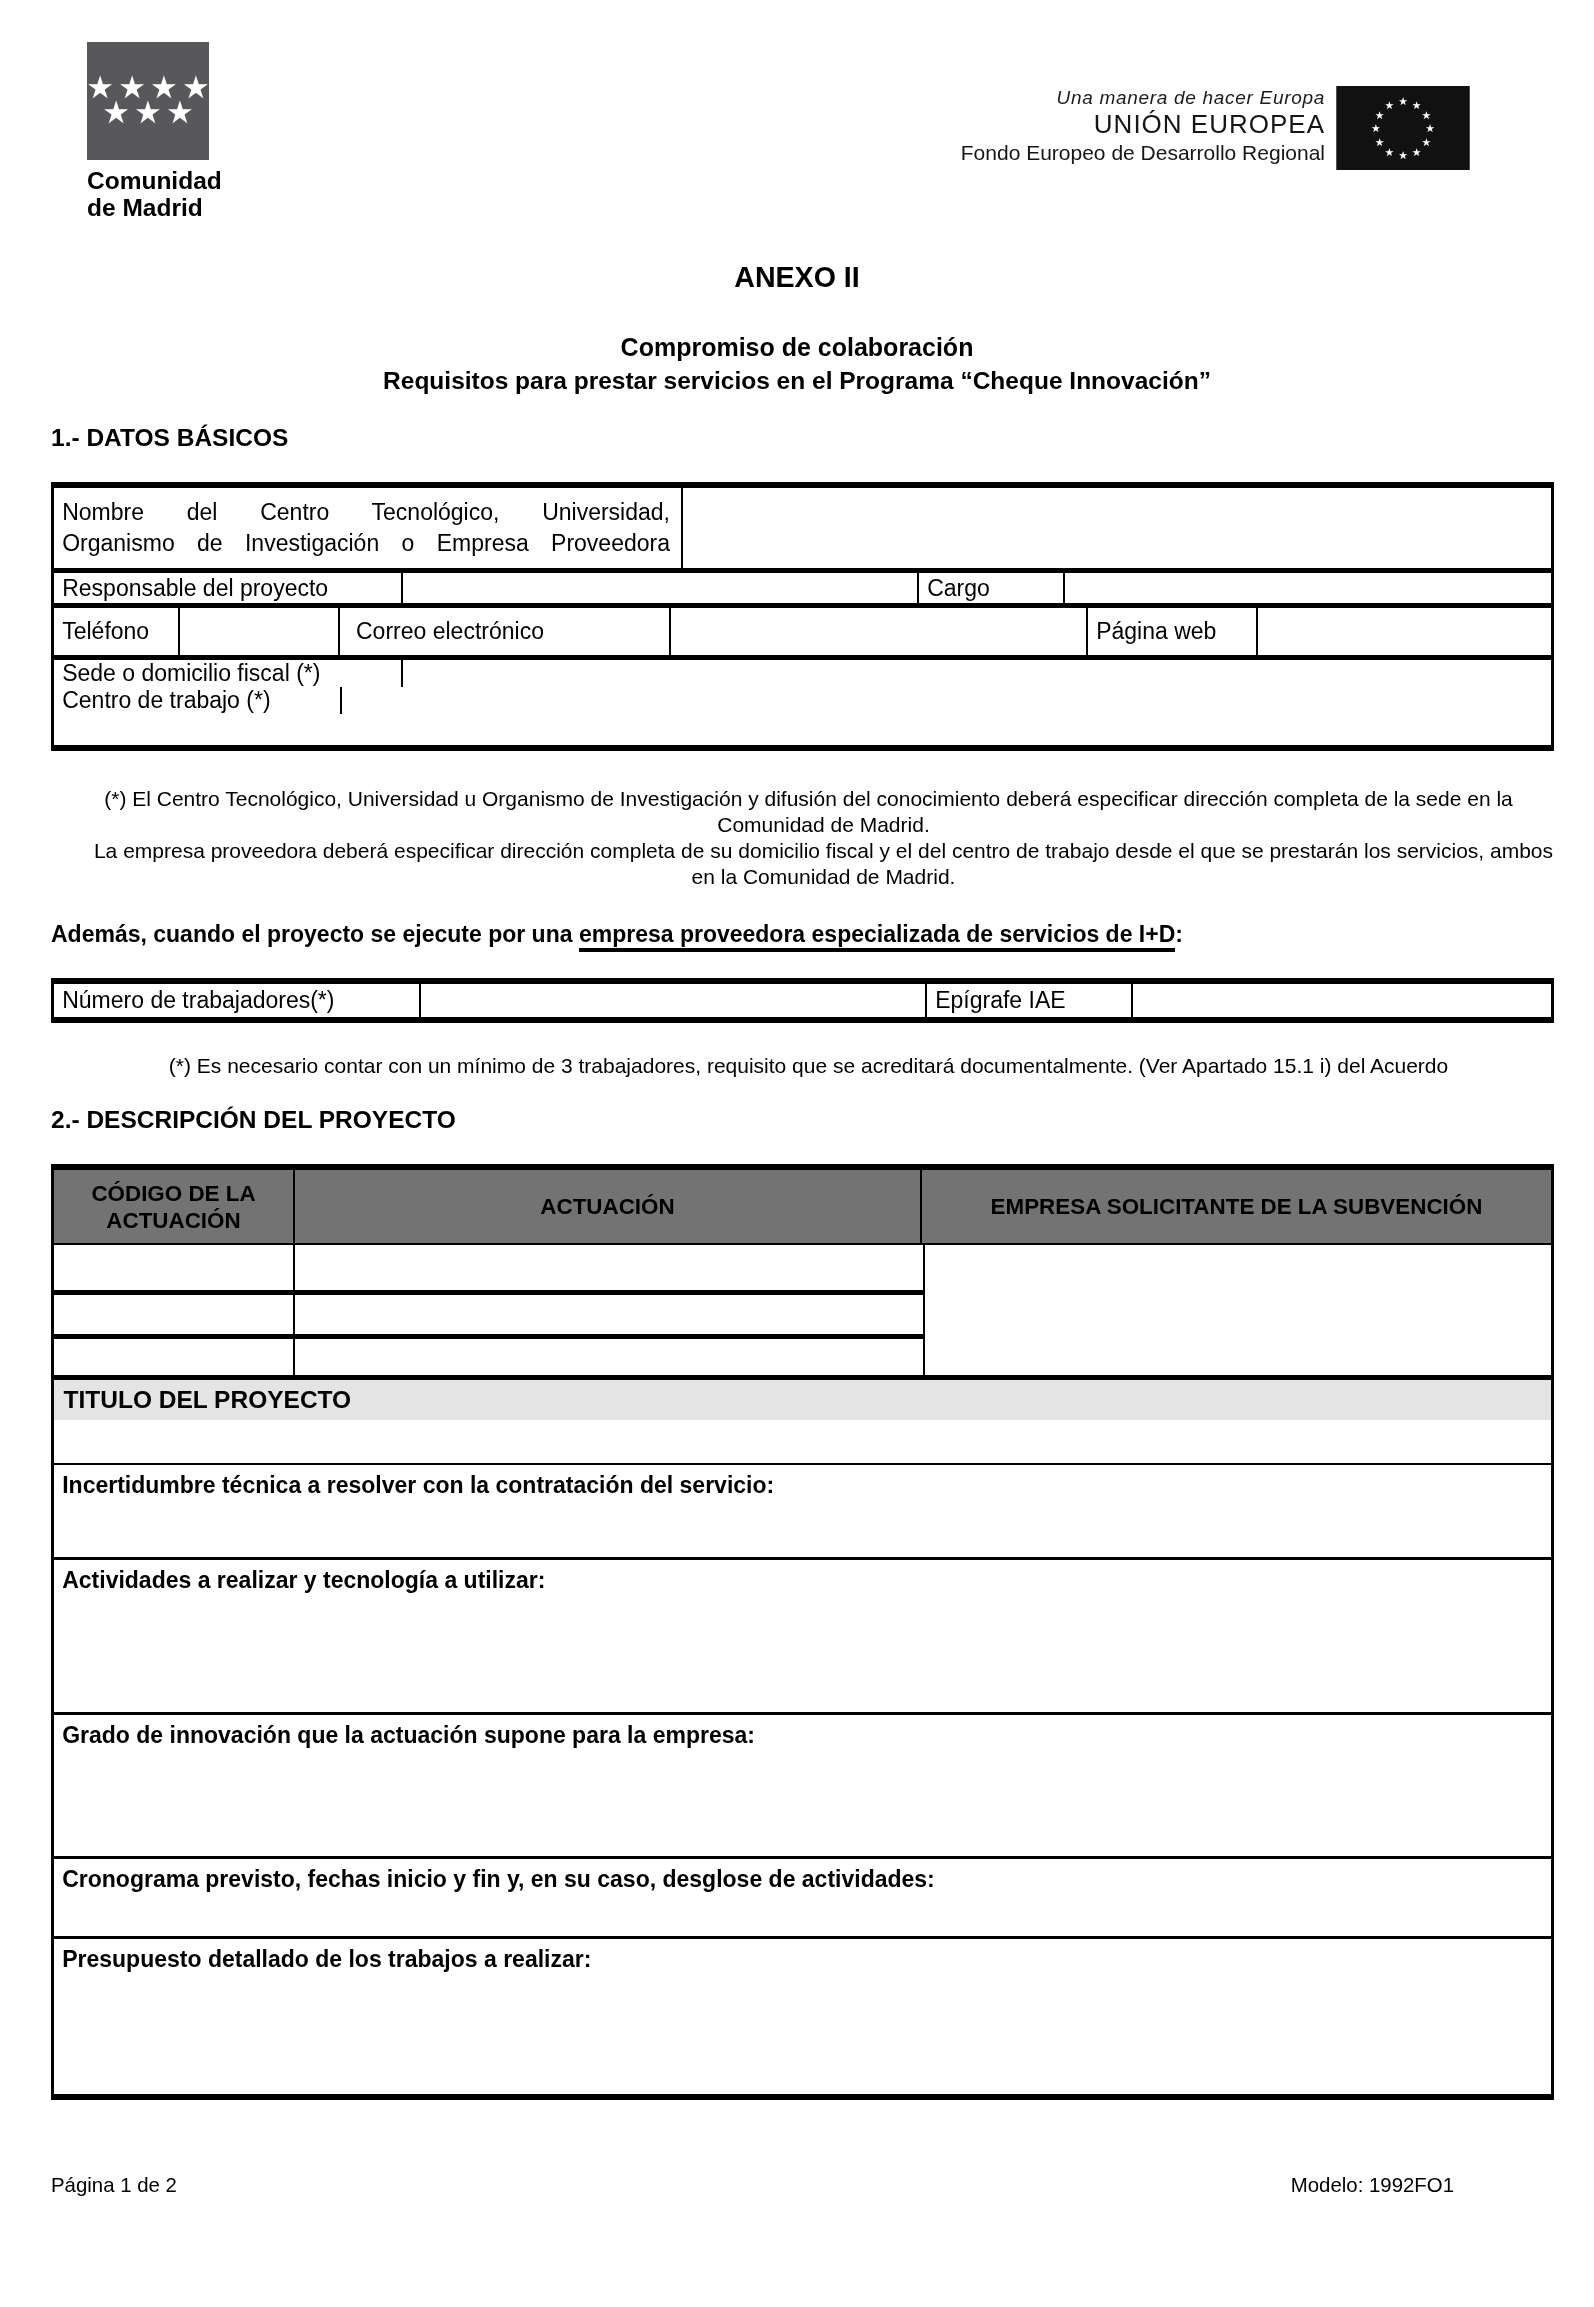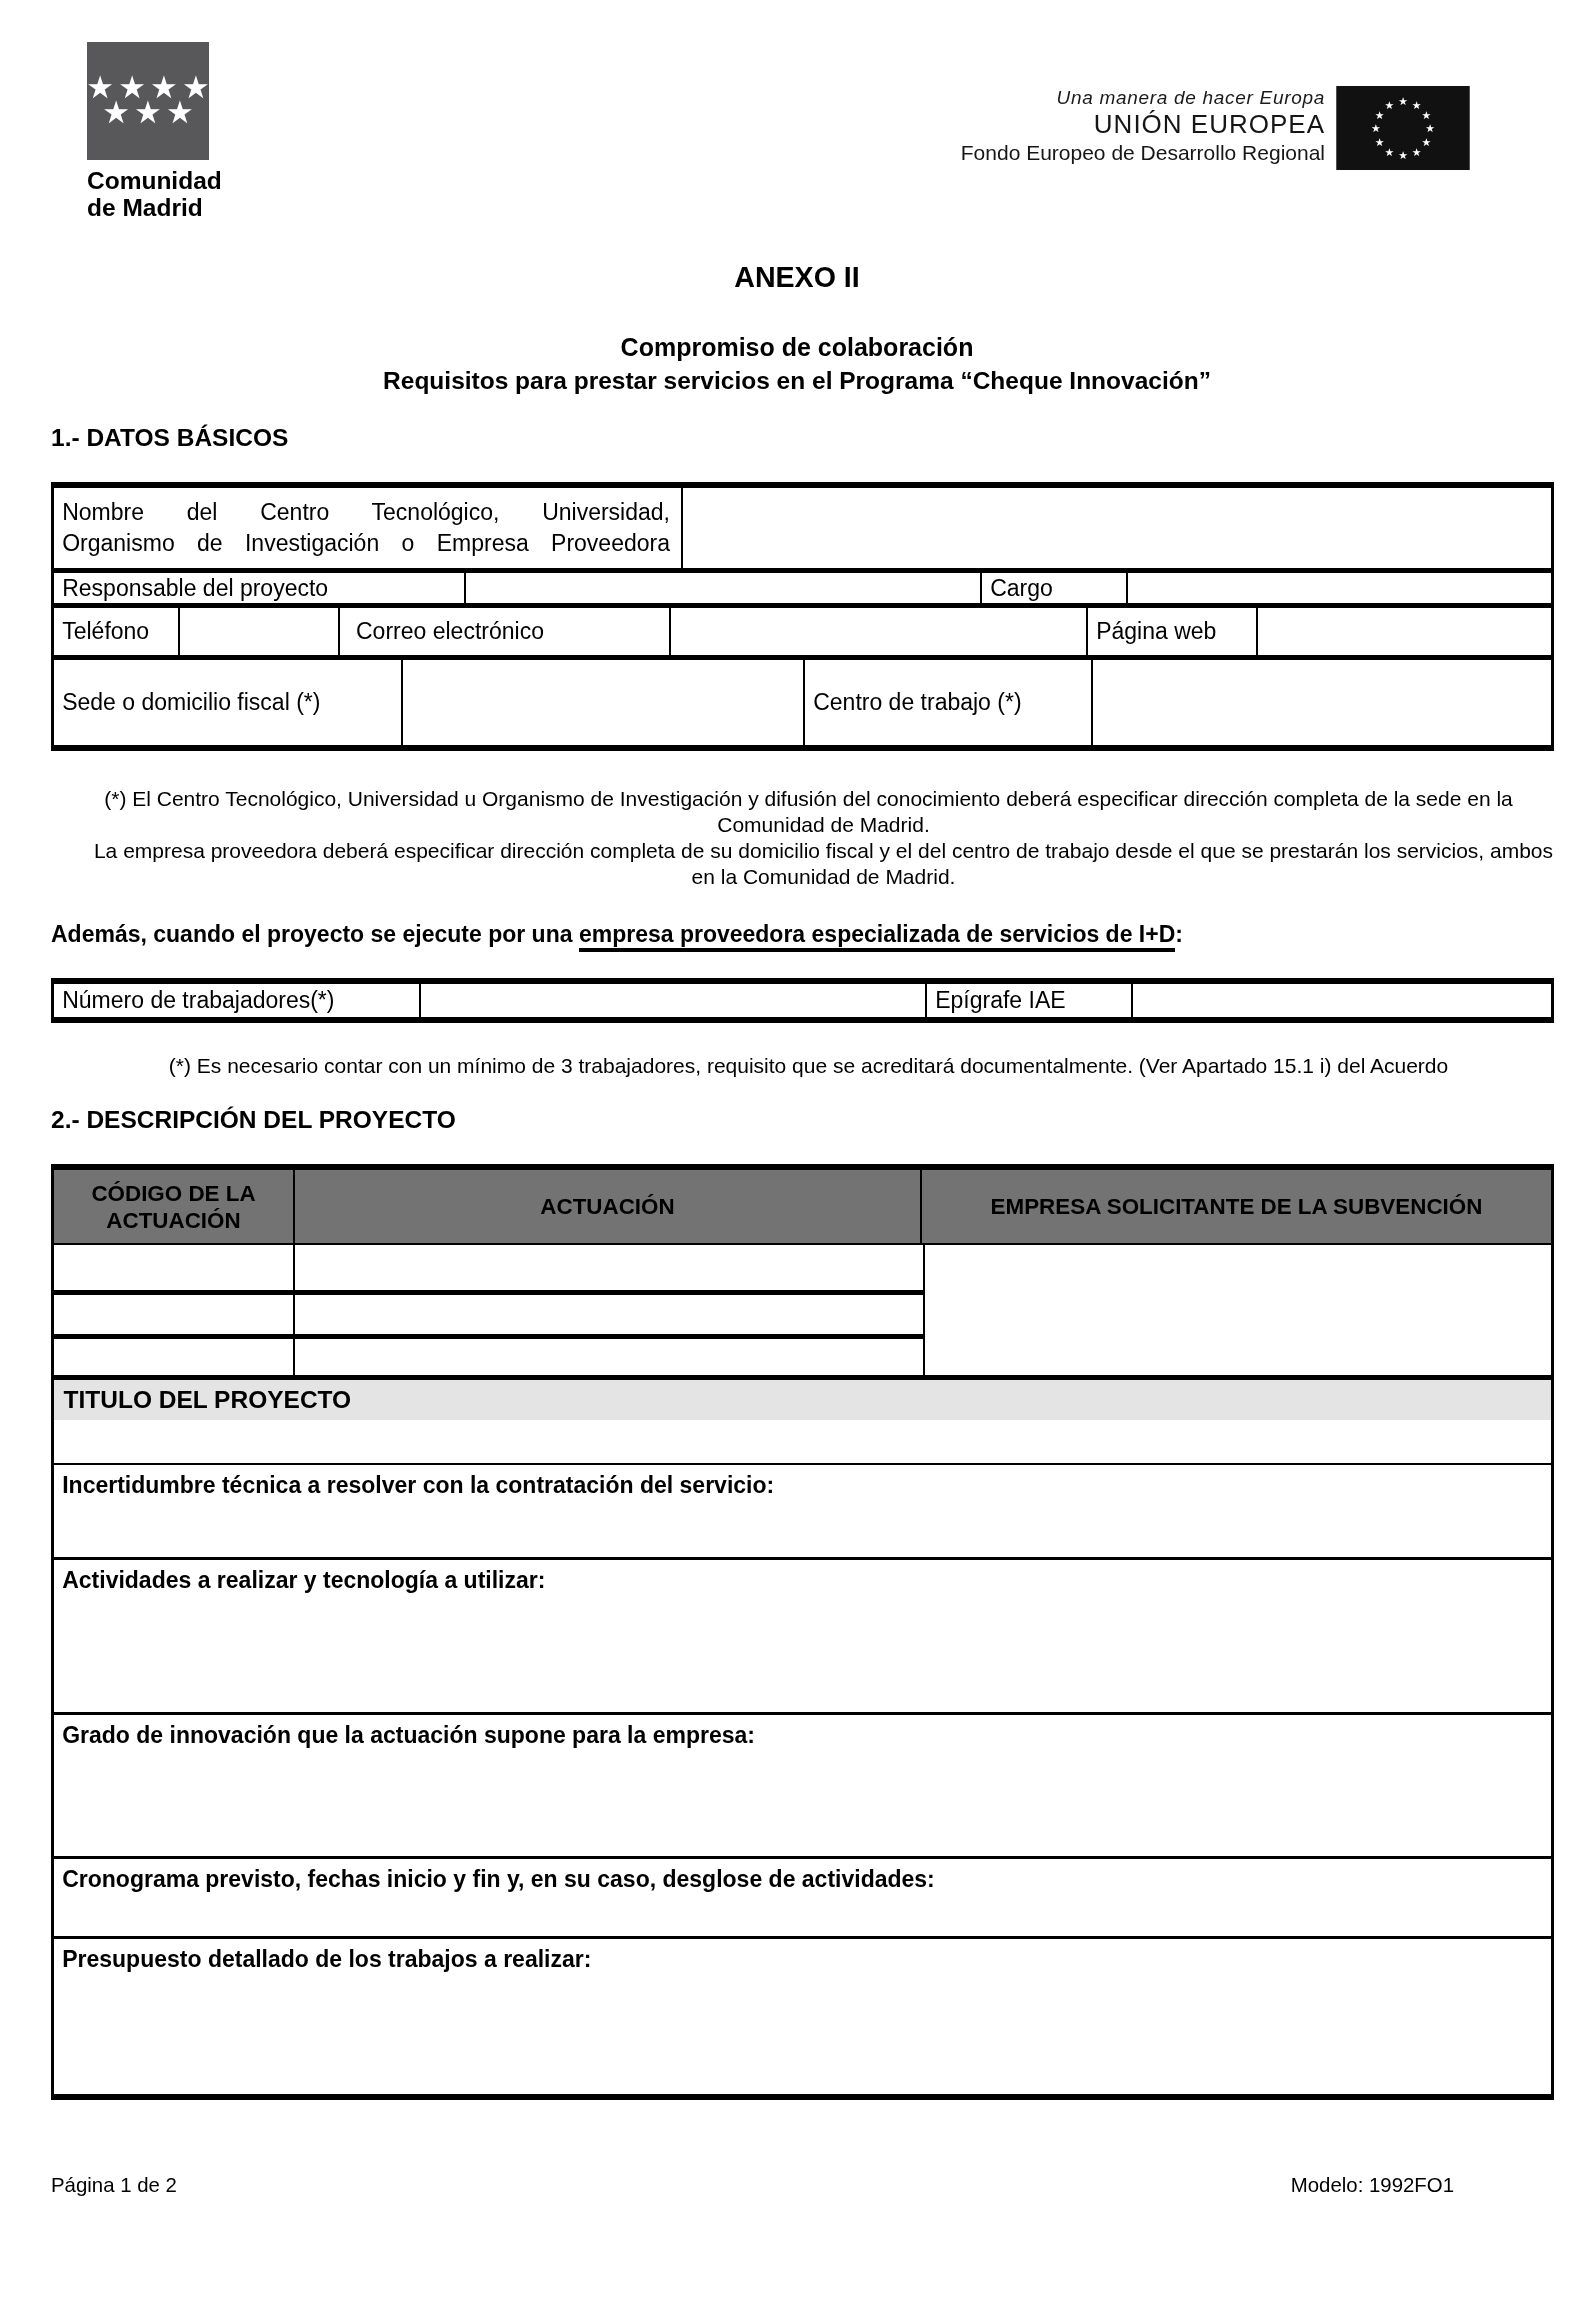--- a/index.html
+++ b/index.html
@@ -36,21 +36,21 @@
   .frow + .frow { border-top:5.4px solid #000; }
   .fcell { border-right:2.7px solid #000; display:flex; align-items:center; padding-left:8.2px; font-size:23px; }
   .fcell:last-child { border-right:none; }
   .fcell.blank { padding:0; }
   .fcell.grow { flex:1 1 auto; }
 
   .t1 { top:482px; }
   .t1 .r1 { height:80px; }
   .t1 .r2 { height:35px; }
   .t1 .r3 { height:52px; }
-  .t1 .r4 { height:90px; }
+  .t1 .r4 { height:90px;flex-direction:column; }
   .justify2 { display:block; width:100%; padding-right:11px; }
   .justify2 span { display:block; text-align:justify; text-align-last:justify; font-size:23px; line-height:31px; }
 
   .t2 { top:978px; }
   .t2 .r1 { height:33px; }
 
   
   .footnote { position:absolute; left:51px; width:1515px; font-size:21px; line-height:26px;text-align:center; }
   .fn1 { top:786px; }
   .fn1 .hang { padding-left:30px; text-indent:-30px; }
@@ -141,21 +141,21 @@
     <div class="frow r1">
       <div class="fcell" style="width:629px;">
         <span class="justify2">
           <span>Nombre del Centro Tecnológico, Universidad,</span>
           <span>Organismo de Investigación o Empresa Proveedora</span>
         </span>
       </div>
       <div class="fcell blank grow"></div>
     </div>
     <div class="frow r2">
-      <div class="fcell" style="width:412px;">Responsable del proyecto</div>
+      <div class="fcell" style="width:349px;">Responsable del proyecto</div>
       <div class="fcell blank" style="width:516px;"></div>
       <div class="fcell" style="width:146px;">Cargo</div>
       <div class="fcell blank grow"></div>
     </div>
     <div class="frow r3">
       <div class="fcell" style="width:126px;">Teléfono</div>
       <div class="fcell blank" style="width:160px;"></div>
       <div class="fcell" style="width:331px;padding-left:16px;">Correo electrónico</div>
       <div class="fcell blank" style="width:417px;"></div>
       <div class="fcell" style="width:170px;">Página web</div>

